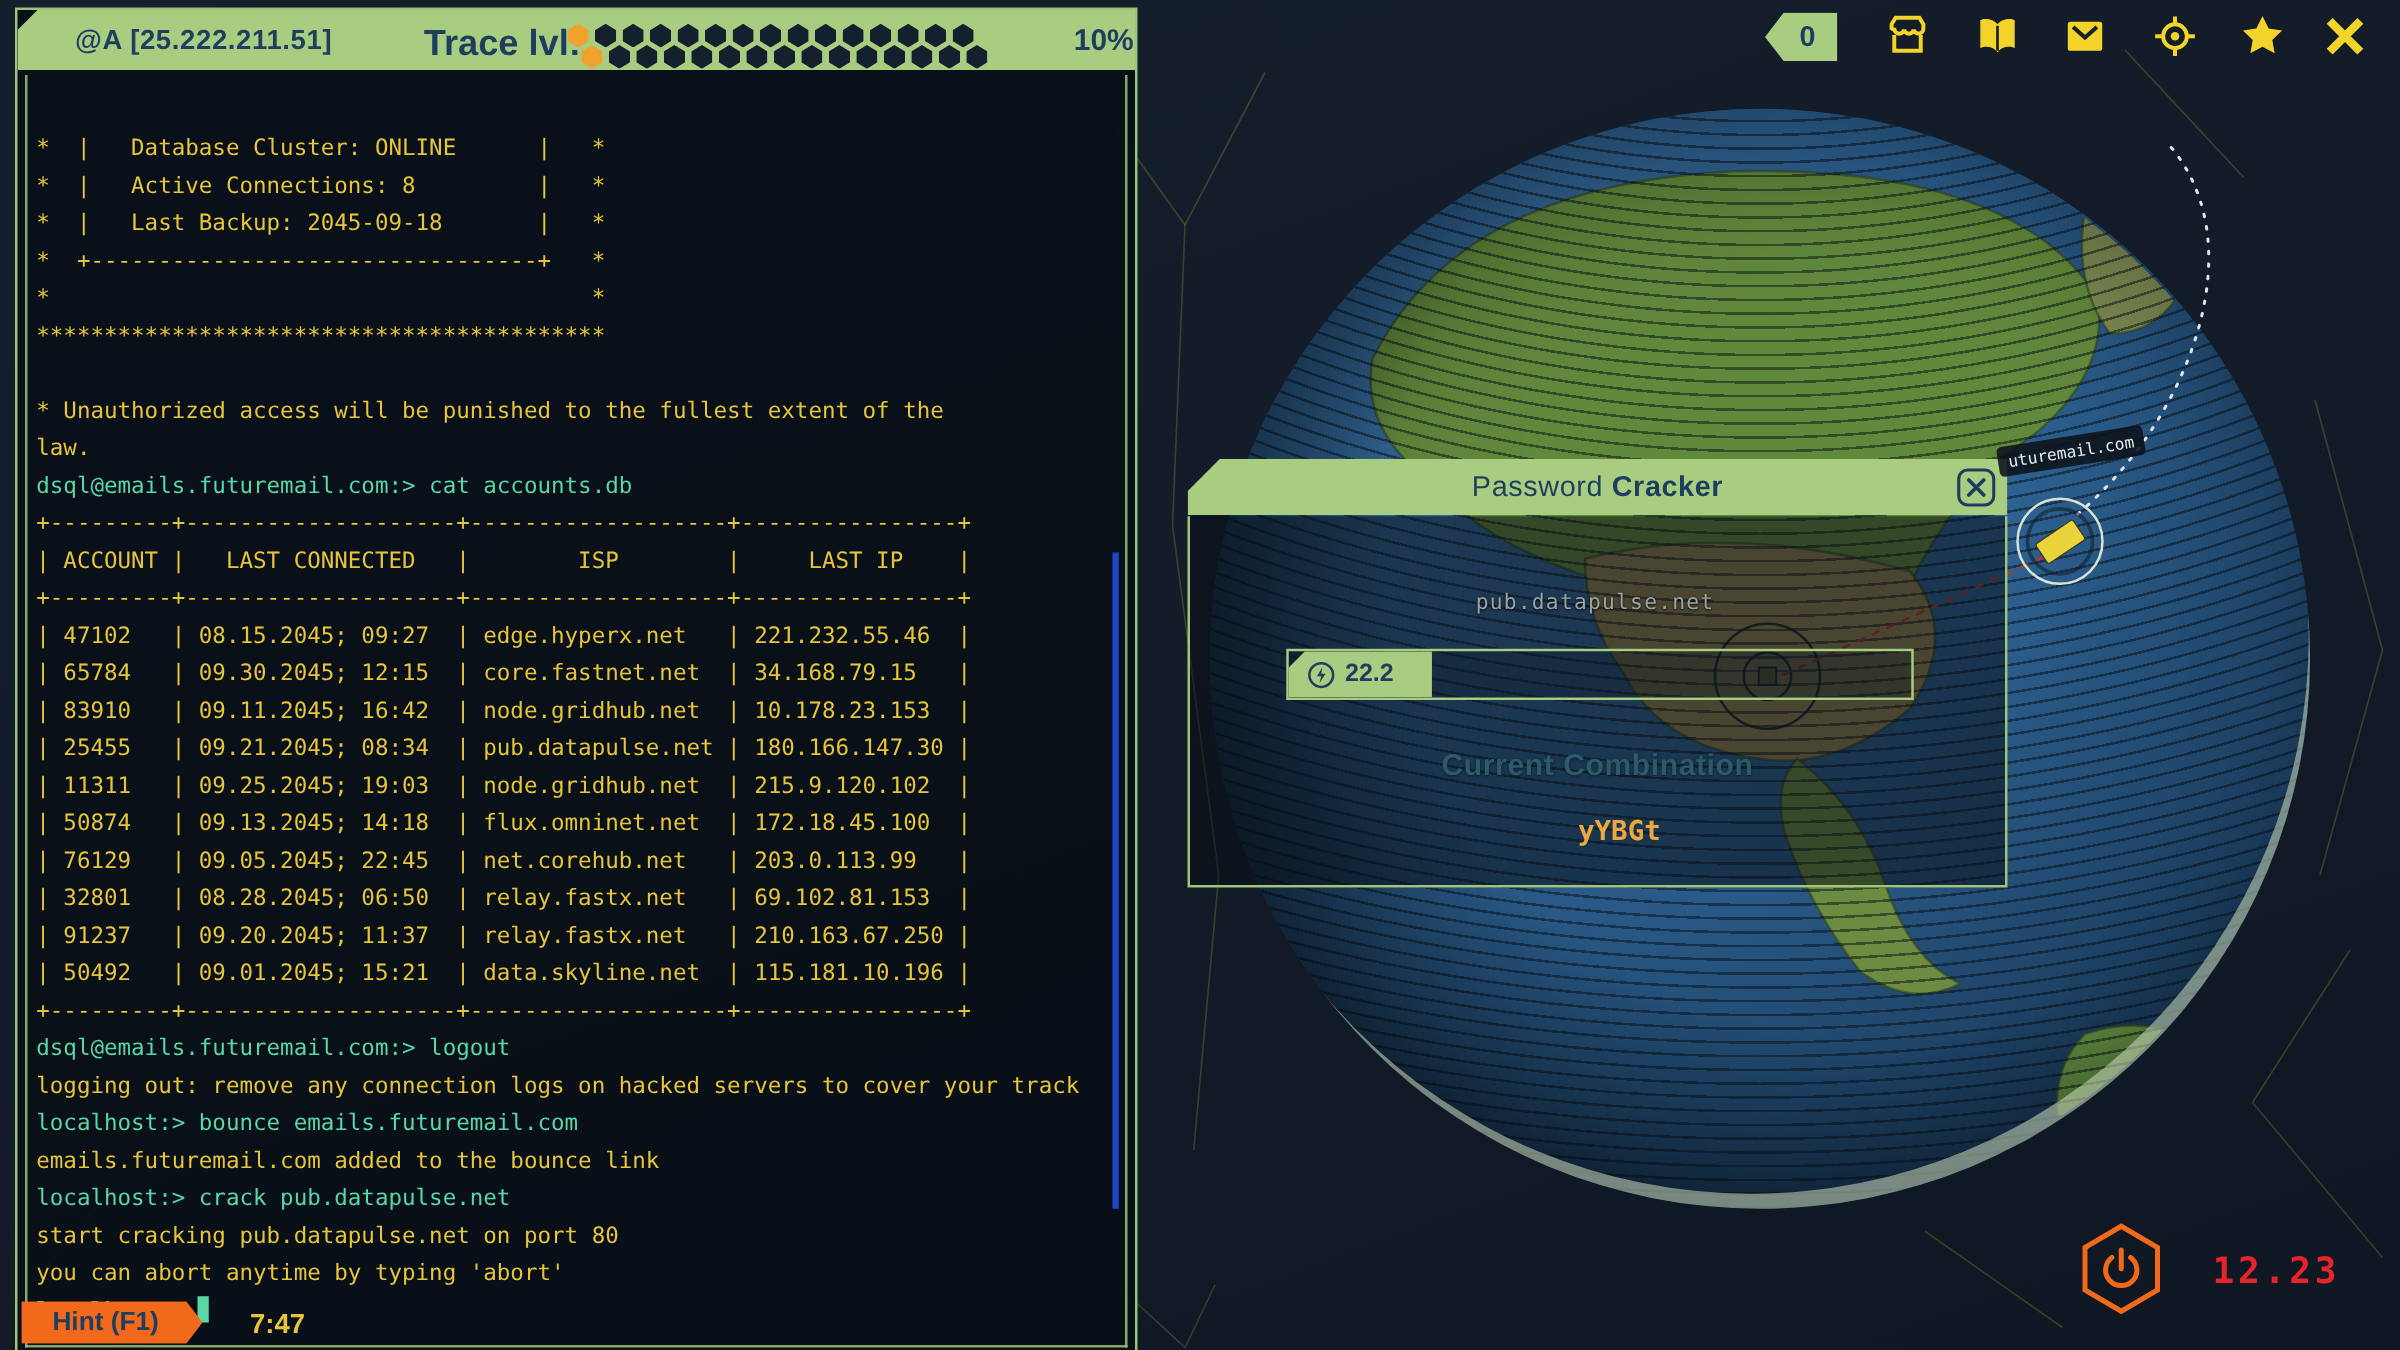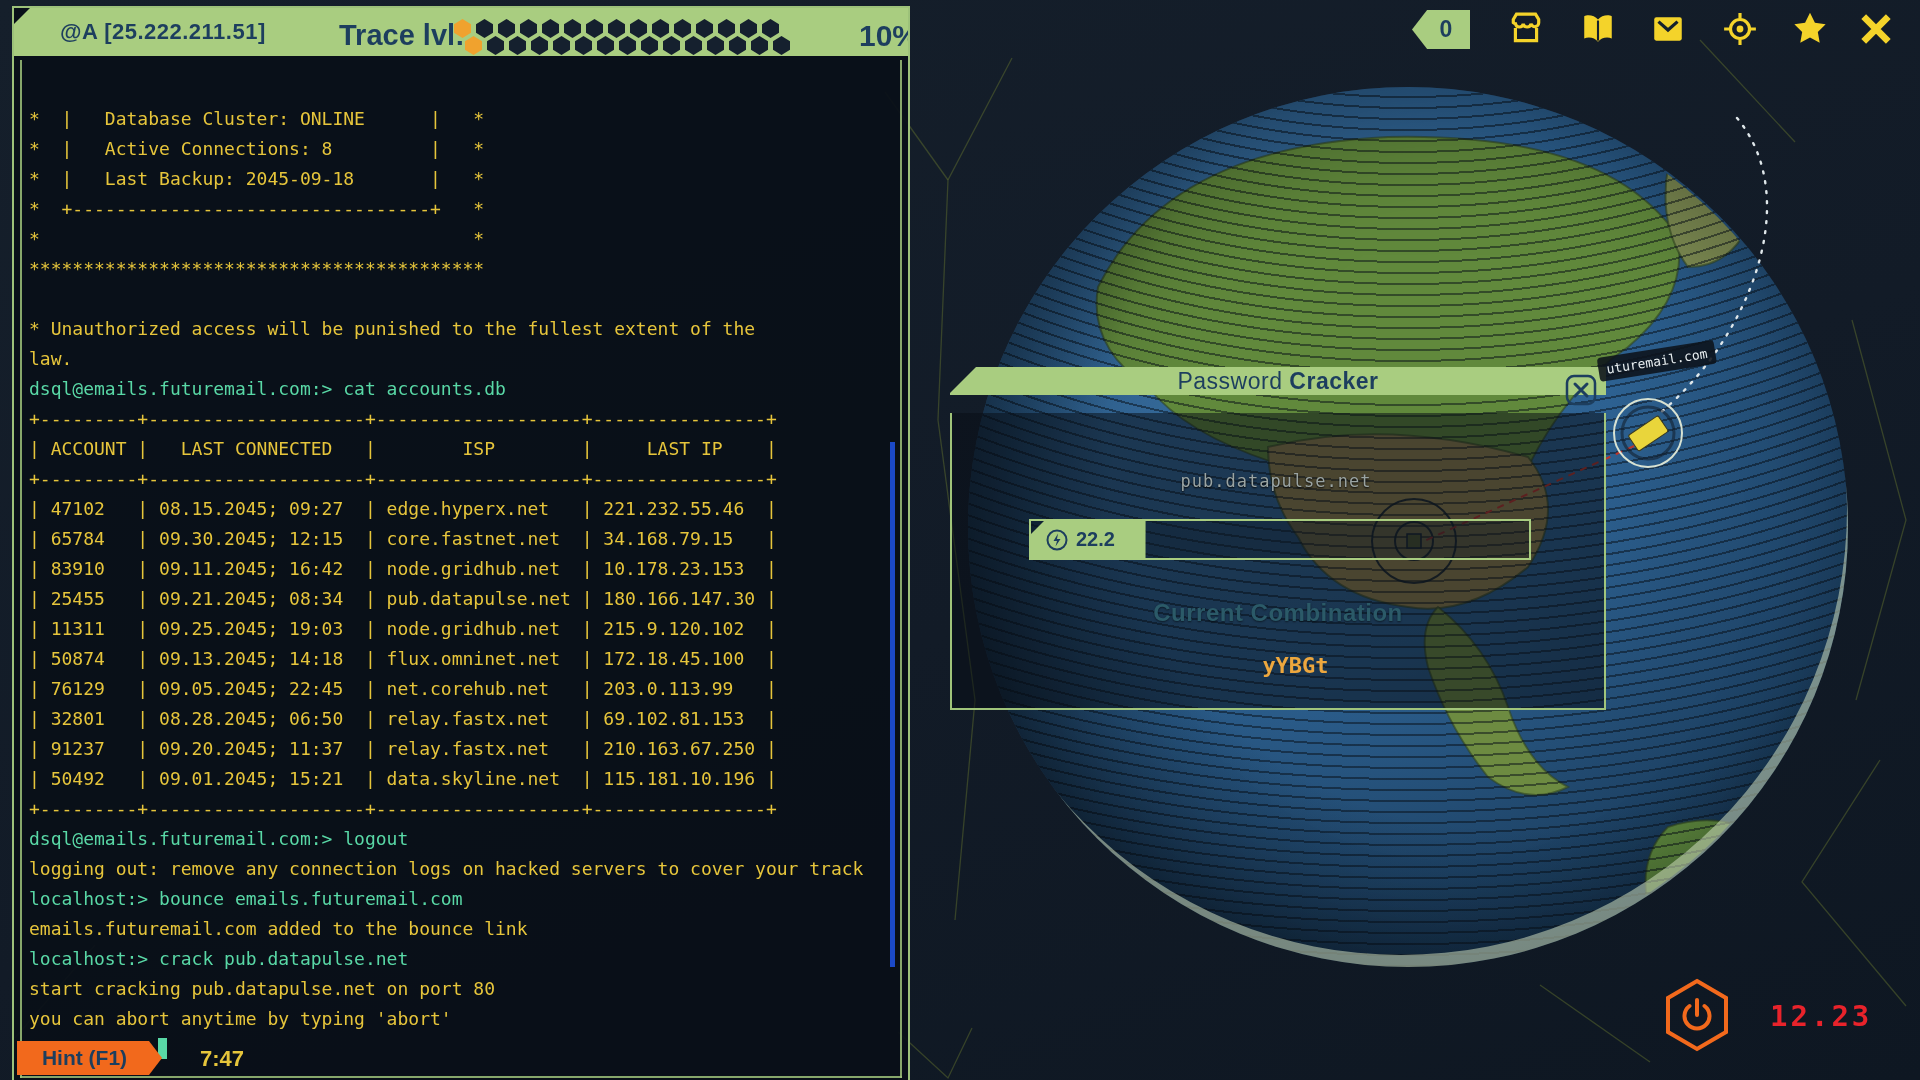--- a/index.html
+++ b/index.html
@@ -24,21 +24,21 @@
         rgba(5,10,16,.45) 76%, rgba(3,7,11,.85) 97%);
         box-shadow:inset -7px -18px 0 -6px rgba(205,220,190,.55), inset 40px 30px 120px rgba(0,0,0,.35); }
   #globe svg { position:absolute; inset:0; }
 
   
   .maplayer { position:absolute; inset:0; pointer-events:none; }
   .maplayer text { font-family:"DejaVu Sans Mono",monospace; }
 
   
   #dialog { position:absolute; left:950px; top:367px; width:656px; height:343px; }
-  .dlg-head { position:absolute; left:0; top:0; right:0; height:28px; background:#a9cd80;
+  .dlg-head { position:absolute; left:0; top:0; right:0; height:45px; background:#a9cd80;
               clip-path:polygon(26px 0,100% 0,100% 100%,0 100%,0 26px);
               display:flex; align-items:center; justify-content:center; }
   .dlg-title { color:#1d3e5e; font-size:23px; letter-spacing:.5px; font-weight:500; }
   .dlg-title b { font-weight:800; }
   .dlg-close { position:absolute; right:9px; top:7px; width:32px; height:32px; background:transparent;
                border:none; cursor:pointer; }
   .dlg-body { position:absolute; left:0; top:46px; right:0; bottom:0;
               background:rgba(8,14,22,.52); border:2px solid rgba(169,205,128,.95); border-top:none; }
   .pbar { position:absolute; left:77px; top:106px; width:502px; height:41px;
           border:2px solid #a9cd80; background:rgba(12,22,34,.35); }
@@ -63,21 +63,21 @@
   
   #terminal { position:absolute; left:12px; top:6px; width:898px; height:1080px;
               background:rgba(9,15,24,.93); border:2px solid #9dc27a; }
   .t-inner-l,.t-inner-r { position:absolute; top:52px; bottom:6px; width:2px; background:rgba(157,194,122,.85); }
   .t-inner-l { left:6px; } .t-inner-r { right:6px; }
   .t-inner-b { position:absolute; left:6px; right:6px; bottom:6px; height:2px; background:rgba(157,194,122,.85); }
   .t-head { position:absolute; left:0; top:0; right:0; height:48px; background:#a9cd80;
             clip-path:polygon(16px 0,100% 0,100% 100%,0 100%,0 16px); }
   .t-user { position:absolute; left:46px; top:11px; color:#1d3e5e; font-weight:800; font-size:22px; letter-spacing:.5px; }
   .t-trace { position:absolute; left:325px; top:11px; color:#1d3e5e; font-weight:800; font-size:29px; }
-  .t-pct { position:absolute; left:845px; top:11px; color:#1d3e5e; font-weight:800; font-size:30px; }
+  .t-pct { position:absolute; left:845px; top:11px; color:#1d3e5e; font-weight:800; font-size:24px; }
   .hexes { position:absolute; left:440px; top:0; width:345px; height:48px; }
   .hexrow { position:absolute; left:0; display:flex; gap:5px; }
   .hexrow.r0 { top:11px; } .hexrow.r1 { top:28px; left:11px; }
   .hex { width:17px; height:19px; background:#15202e;
          clip-path:polygon(50% 0,100% 27%,100% 73%,50% 100%,0 73%,0 27%); }
   .hex.on { background:#f0a22e; }
   #term { position:absolute; left:15px; top:56px; right:20px;
           font-family:"DejaVu Sans Mono",monospace; font-size:18px; line-height:30px;margin-top:40px; }
   #term .ln { white-space:pre; height:30px; }
   #term .y { color:#e6c53b; }

